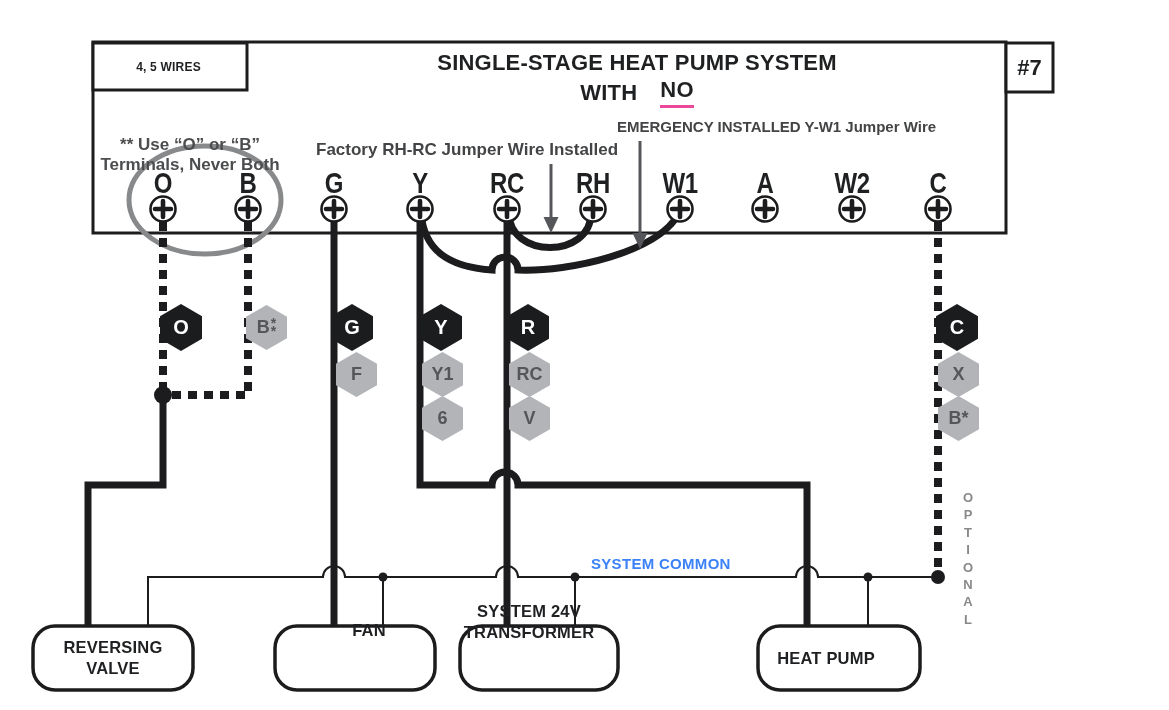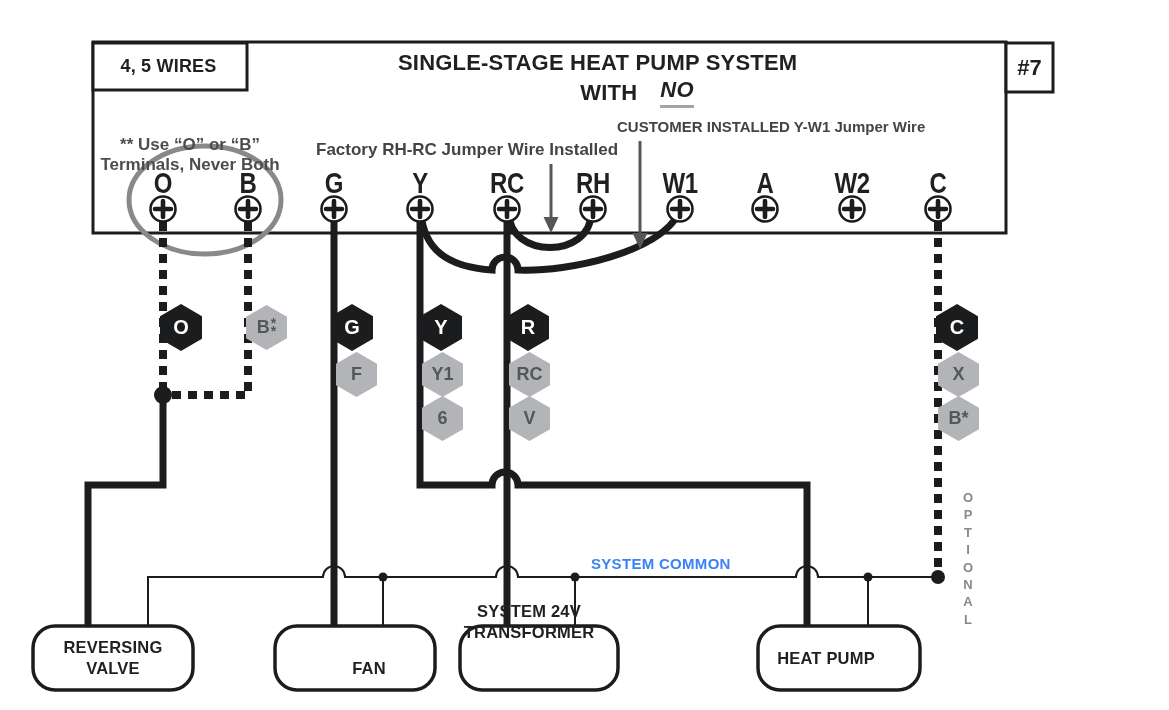--- a/index.html
+++ b/index.html
@@ -4,27 +4,27 @@
 <style>
   html, body { margin: 0; padding: 0; background: #ffffff; }
   body { width: 1169px; height: 710px; overflow: hidden;
          font-family: "Liberation Sans", sans-serif; color: #1f2022; }
   .canvas { position: relative; width: 1169px; height: 710px; background: #fff; }
   .layer-svg { position: absolute; left: 0; top: 0; }
   .abs { position: absolute; }
   .pre { white-space: pre-line; margin-top: 36px; }
   .ctr { display: flex; align-items: center; justify-content: center; text-align: center; }
 
-  .title-wrap { left: 398px; top: 48px; width: 478px; text-align: left;
+  .title-wrap { left: 398px; top: 48px; width: 478px; text-align: center;
                 font-weight: bold; font-size: 22px; line-height: 30px; letter-spacing: .2px; }
   .title-line2 { display: flex; justify-content: center; gap: 23px; }
-  .u-no { border-bottom: 3px solid #a3a3a3; line-height: 24px; display: inline-block; font-style: italic; }
+  .u-no { border-bottom: 3px solid #ec4899; line-height: 24px; display: inline-block; }
 
   .badge-text { left: 1006px; top: 43px; width: 47px; height: 49px; font-weight: bold; font-size: 22px; }
-  .wires-label { left: 93px; top: 43px; width: 151px; height: 47px; font-weight: bold; font-size: 18px; letter-spacing: .2px; }
+  .wires-label { left: 93px; top: 43px; width: 151px; height: 47px; font-weight: bold; font-size: 12px; letter-spacing: .2px; }
 
   .note-ob { left: 70px; top: 99px; width: 240px; text-align: center; font-weight: bold;
              font-size: 17px; line-height: 20px; color: #4c4d4f; }
   .ann { font-weight: bold; color: #434446; white-space: nowrap; }
   .ann-factory { left: 316px; top: 140px; font-size: 17px; }
   .ann-customer { left: 617px; top: 118px; font-size: 15px; }
   .sys-common { left: 591px; top: 555px; font-size: 15px; font-weight: bold; color: #3b82f6; letter-spacing: .3px; }
   .optional { left: 958px; top: 453px; width: 20px; text-align: center; font-weight: bold;
               font-size: 13px; line-height: 17.4px; color: #87898b; }
 
@@ -122,21 +122,21 @@
       <span>WITH</span>
       <span class="u-no">NO</span>
     </div>
   </div>
   <div class="abs ctr badge-text">#7</div>
   <div class="abs ctr wires-label">4, 5 WIRES</div>
 
   <div class="abs note-ob pre">** Use “O” or “B”
 Terminals, Never Both</div>
   <div class="abs ann ann-factory">Factory RH-RC Jumper Wire Installed</div>
-  <div class="abs ann ann-customer">CUSTOMER INSTALLED Y-W1 Jumper Wire</div>
+  <div class="abs ann ann-customer">EMERGENCY INSTALLED Y-W1 Jumper Wire</div>
   <div class="abs sys-common">SYSTEM COMMON</div>
   <div class="abs optional pre">O
 P
 T
 I
 O
 N
 A
 L</div>
 
@@ -169,18 +169,18 @@
   <div class="abs hex hex-black" style="left:507px; top:304px">R</div>
   <div class="abs hex hex-gray" style="left:509px; top:352px">RC</div>
   <div class="abs hex hex-gray" style="left:509px; top:396px">V</div>
 
   <div class="abs hex hex-black" style="left:936px; top:304px">C</div>
   <div class="abs hex hex-gray" style="left:938px; top:352px">X</div>
   <div class="abs hex hex-gray" style="left:938px; top:396px">B*</div>
 
   <div class="abs ctr comp-label" style="left:33px;  top:626px; width:160px; height:64px">REVERSING
 VALVE</div>
-  <div class="abs ctr comp-label" style="left:275px; top:636px; width:188px; height:64px">FAN</div>
+  <div class="abs ctr comp-label" style="left:275px; top:598px; width:188px; height:64px">FAN</div>
   <div class="abs ctr comp-label" style="left:460px; top:590px; width:138px; height:64px">SYSTEM 24V
 TRANSFORMER</div>
   <div class="abs ctr comp-label" style="left:758px; top:626px; width:136px; height:64px">HEAT PUMP</div>
 
 </div>
 
 </body></html>

